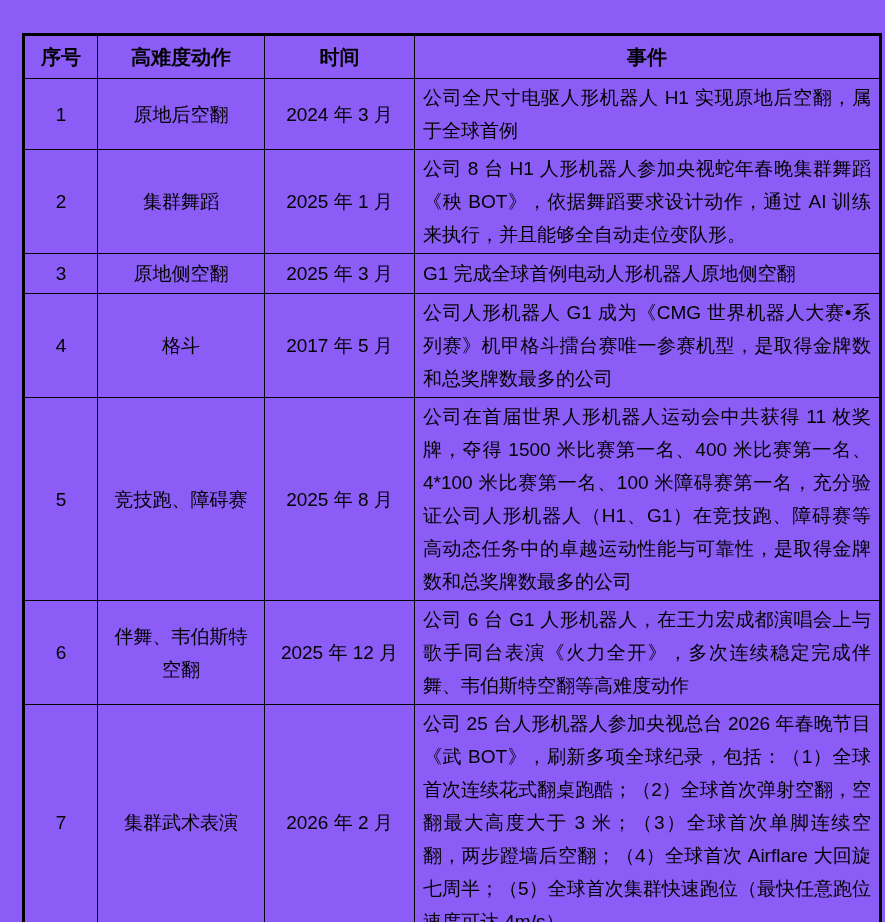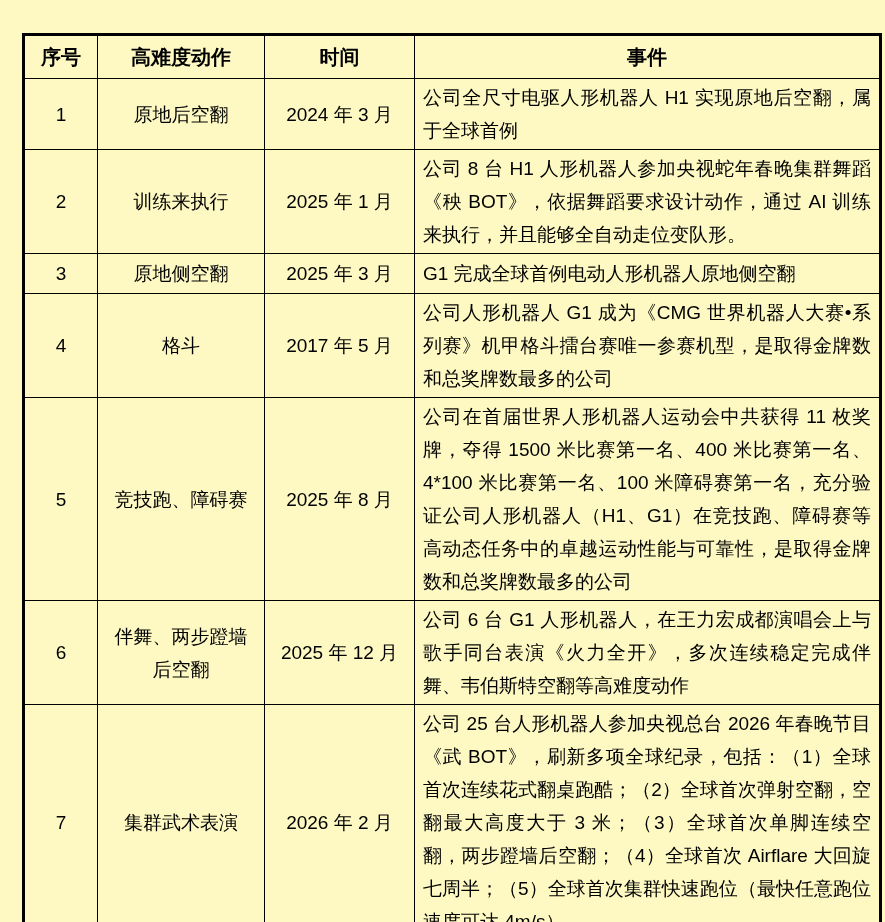--- a/index.html
+++ b/index.html
@@ -6,21 +6,21 @@
     margin: 0;
     padding: 0;
     background: #ffffff;
     font-family: "Liberation Sans", sans-serif;
     color: #000000;
   }
   .page {
     position: relative;
     width: 885px;
     height: 922px;
-    background: #fef9c3;
+    background: #8b5cf6;
     overflow: hidden;
     text-decoration: underline;
   }
   table.milestones {
     position: absolute;
     left: 22px;
     top: 33px;
     width: 857px;
     border-collapse: collapse;
     table-layout: fixed;
@@ -75,21 +75,21 @@
     </thead>
     <tbody>
       <tr>
         <td class="c-seq">1</td>
         <td class="c-action">原地后空翻</td>
         <td class="c-time">2024 年 3 月</td>
         <td class="c-event">公司全尺寸电驱人形机器人 H1 实现原地后空翻，属于全球首例</td>
       </tr>
       <tr>
         <td class="c-seq">2</td>
-        <td class="c-action">训练来执行</td>
+        <td class="c-action">集群舞蹈</td>
         <td class="c-time">2025 年 1 月</td>
         <td class="c-event">公司 8 台 H1 人形机器人参加央视蛇年春晚集群舞蹈《秧 BOT》，依据舞蹈要求设计动作，通过 AI 训练来执行，并且能够全自动走位变队形。</td>
       </tr>
       <tr>
         <td class="c-seq">3</td>
         <td class="c-action">原地侧空翻</td>
         <td class="c-time">2025 年 3 月</td>
         <td class="c-event">G1 完成全球首例电动人形机器人原地侧空翻</td>
       </tr>
       <tr>
@@ -99,21 +99,21 @@
         <td class="c-event">公司人形机器人 G1 成为《CMG 世界机器人大赛•系列赛》机甲格斗擂台赛唯一参赛机型，是取得金牌数和总奖牌数最多的公司</td>
       </tr>
       <tr>
         <td class="c-seq">5</td>
         <td class="c-action">竞技跑、障碍赛</td>
         <td class="c-time">2025 年 8 月</td>
         <td class="c-event">公司在首届世界人形机器人运动会中共获得 11 枚奖牌，夺得 1500 米比赛第一名、400 米比赛第一名、4*100 米比赛第一名、100 米障碍赛第一名，充分验证公司人形机器人（H1、G1）在竞技跑、障碍赛等高动态任务中的卓越运动性能与可靠性，是取得金牌数和总奖牌数最多的公司</td>
       </tr>
       <tr>
         <td class="c-seq">6</td>
-        <td class="c-action">伴舞、两步蹬墙后空翻</td>
+        <td class="c-action">伴舞、韦伯斯特空翻</td>
         <td class="c-time">2025 年 12 月</td>
         <td class="c-event">公司 6 台 G1 人形机器人，在王力宏成都演唱会上与歌手同台表演《火力全开》，多次连续稳定完成伴舞、韦伯斯特空翻等高难度动作</td>
       </tr>
       <tr>
         <td class="c-seq">7</td>
         <td class="c-action">集群武术表演</td>
         <td class="c-time">2026 年 2 月</td>
         <td class="c-event">公司 25 台人形机器人参加央视总台 2026 年春晚节目《武 BOT》，刷新多项全球纪录，包括：（1）全球首次连续花式翻桌跑酷；（2）全球首次弹射空翻，空翻最大高度大于 3 米；（3）全球首次单脚连续空翻，两步蹬墙后空翻；（4）全球首次 Airflare 大回旋七周半；（5）全球首次集群快速跑位（最快任意跑位速度可达 4m/s）</td>
       </tr>
     </tbody>

